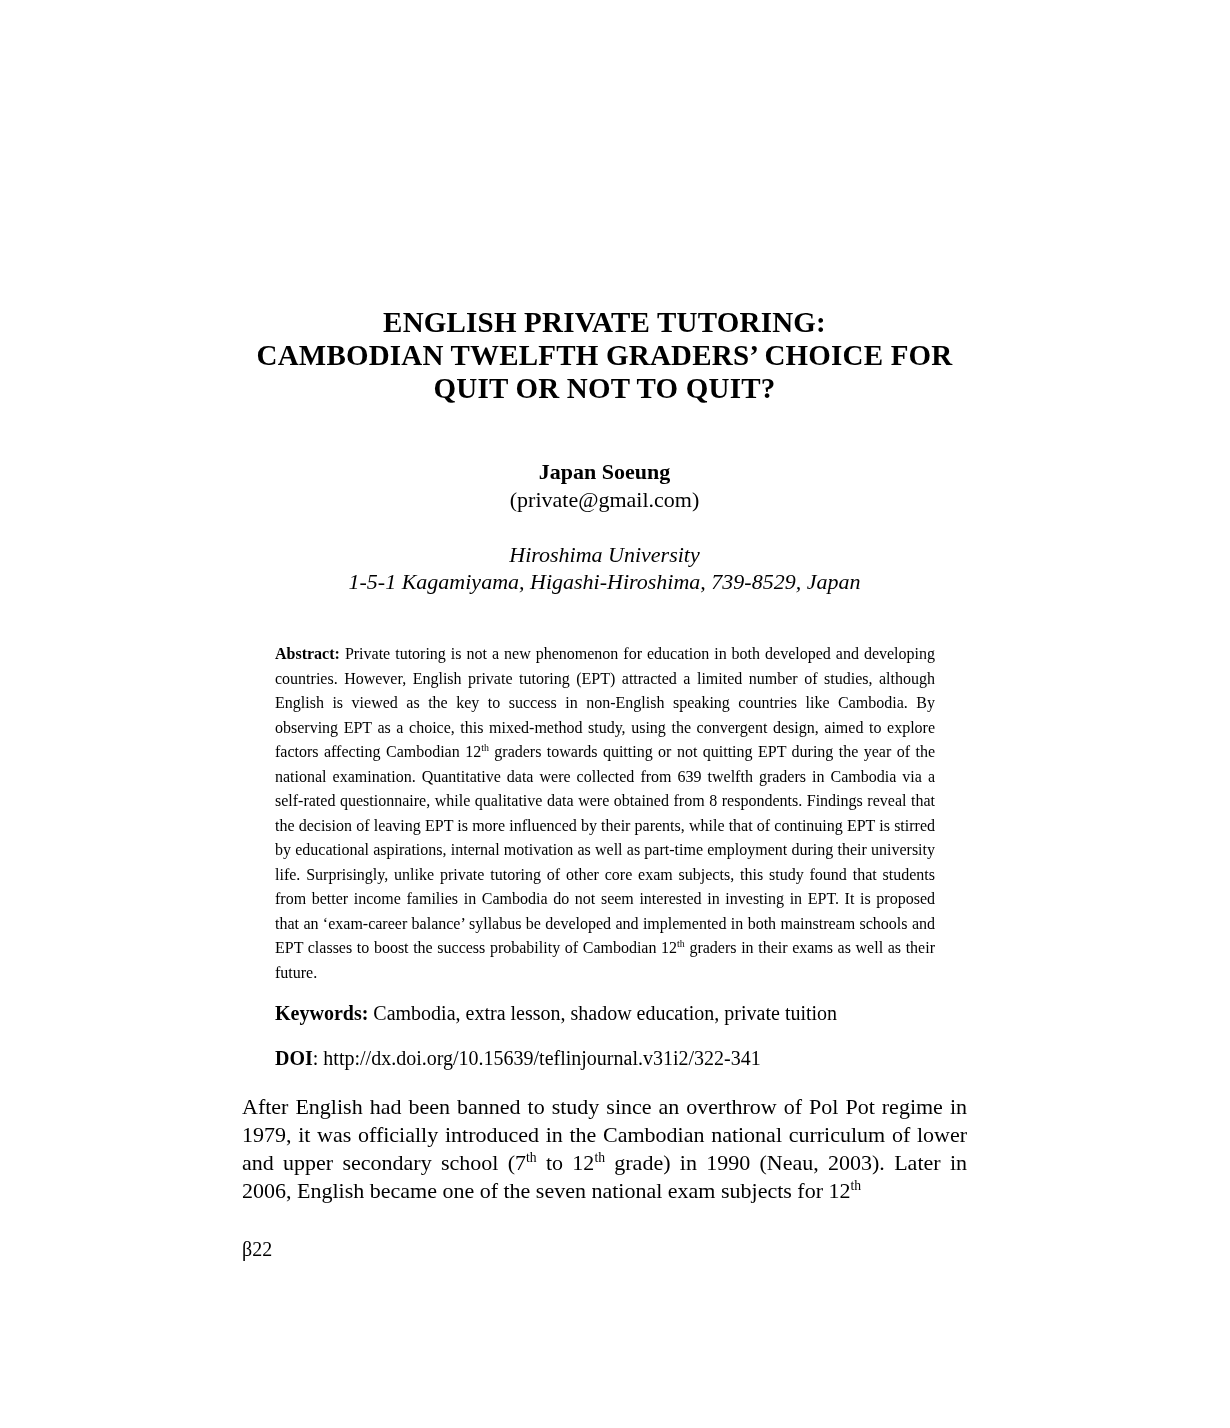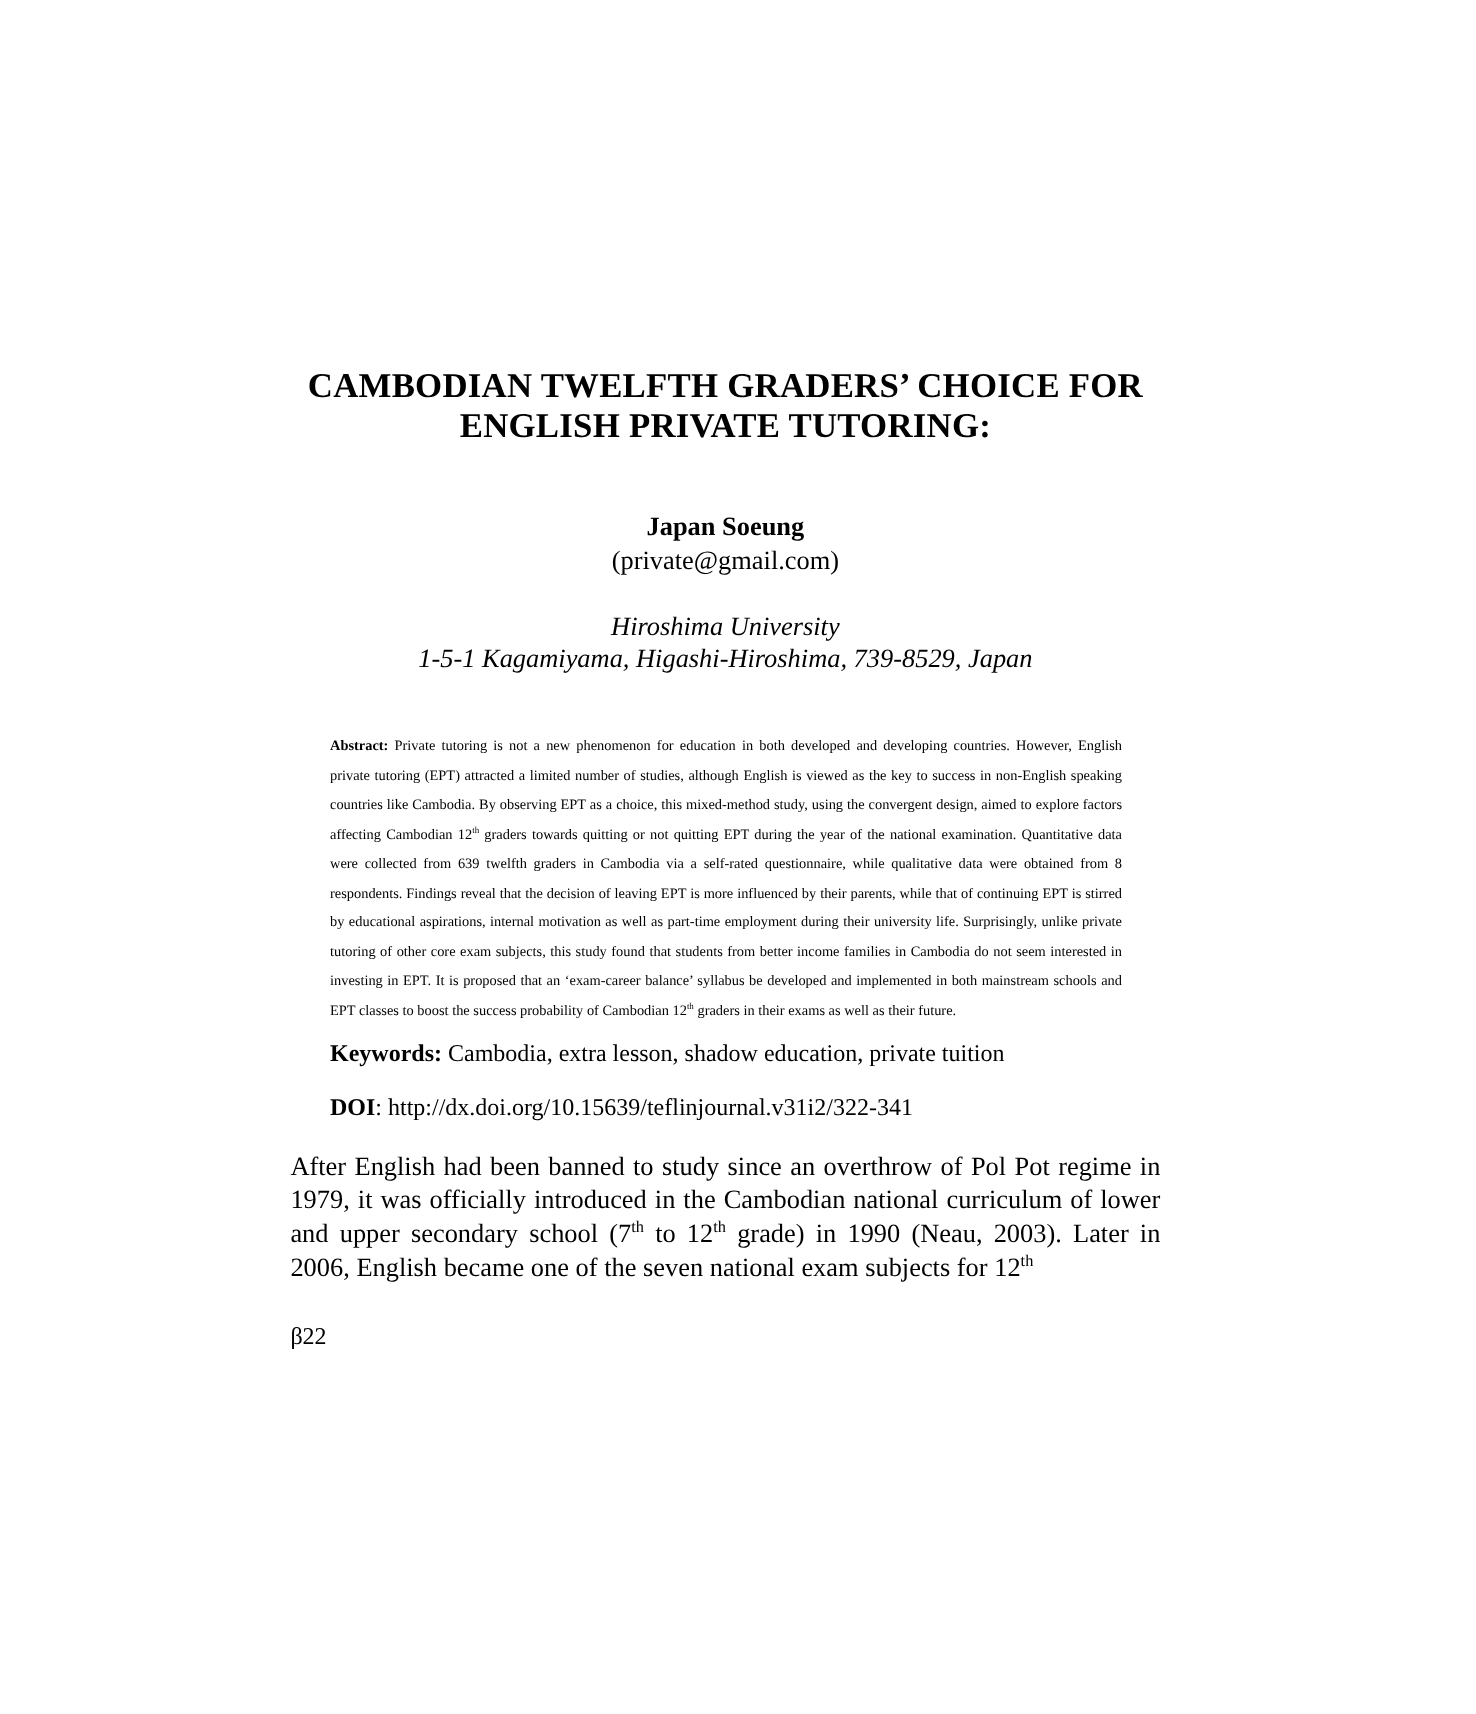--- a/index.html
+++ b/index.html
@@ -38,21 +38,21 @@
     font-size: 22px;
     line-height: 27px;
     font-family: Liberation Serif, serif;
   }
   .indented {
     margin-left: 33px;
     width: 660px;
   }
   .abstract {
     margin-top: 47px;
-    font-size: 12px;
+    font-size: 16px;
     line-height: 24.5px;
     text-align: justify;
   }
   .meta-line {
     font-size: 20px;
     line-height: 24.5px;
   }
   .keywords { margin-top: 9px; }
   .doi { }
   .body-para {
@@ -70,22 +70,23 @@
   sup { font-size: 0.62em; line-height: 0; vertical-align: super; }
   .bold { font-weight: bold; text-align: center; }
 </style>
 </head>
 <body>
 
 <div class="page">
   <div class="content">
 
     <div class="title">
+      <div>ENGLISH PRIVATE TUTORING:</div>
       <div>CAMBODIAN TWELFTH GRADERS’ CHOICE FOR</div>
-      <div>ENGLISH PRIVATE TUTORING:</div>
+      <div>QUIT OR NOT TO QUIT?</div>
     </div>
 
     <div class="author-block">
       <div class="author-name">Japan Soeung</div>
       <div>(private@gmail.com)</div>
     </div>
 
     <div class="affiliation">
       <div>Hiroshima University</div>
       <div>1-5-1 Kagamiyama, Higashi-Hiroshima, 739-8529, Japan</div>

